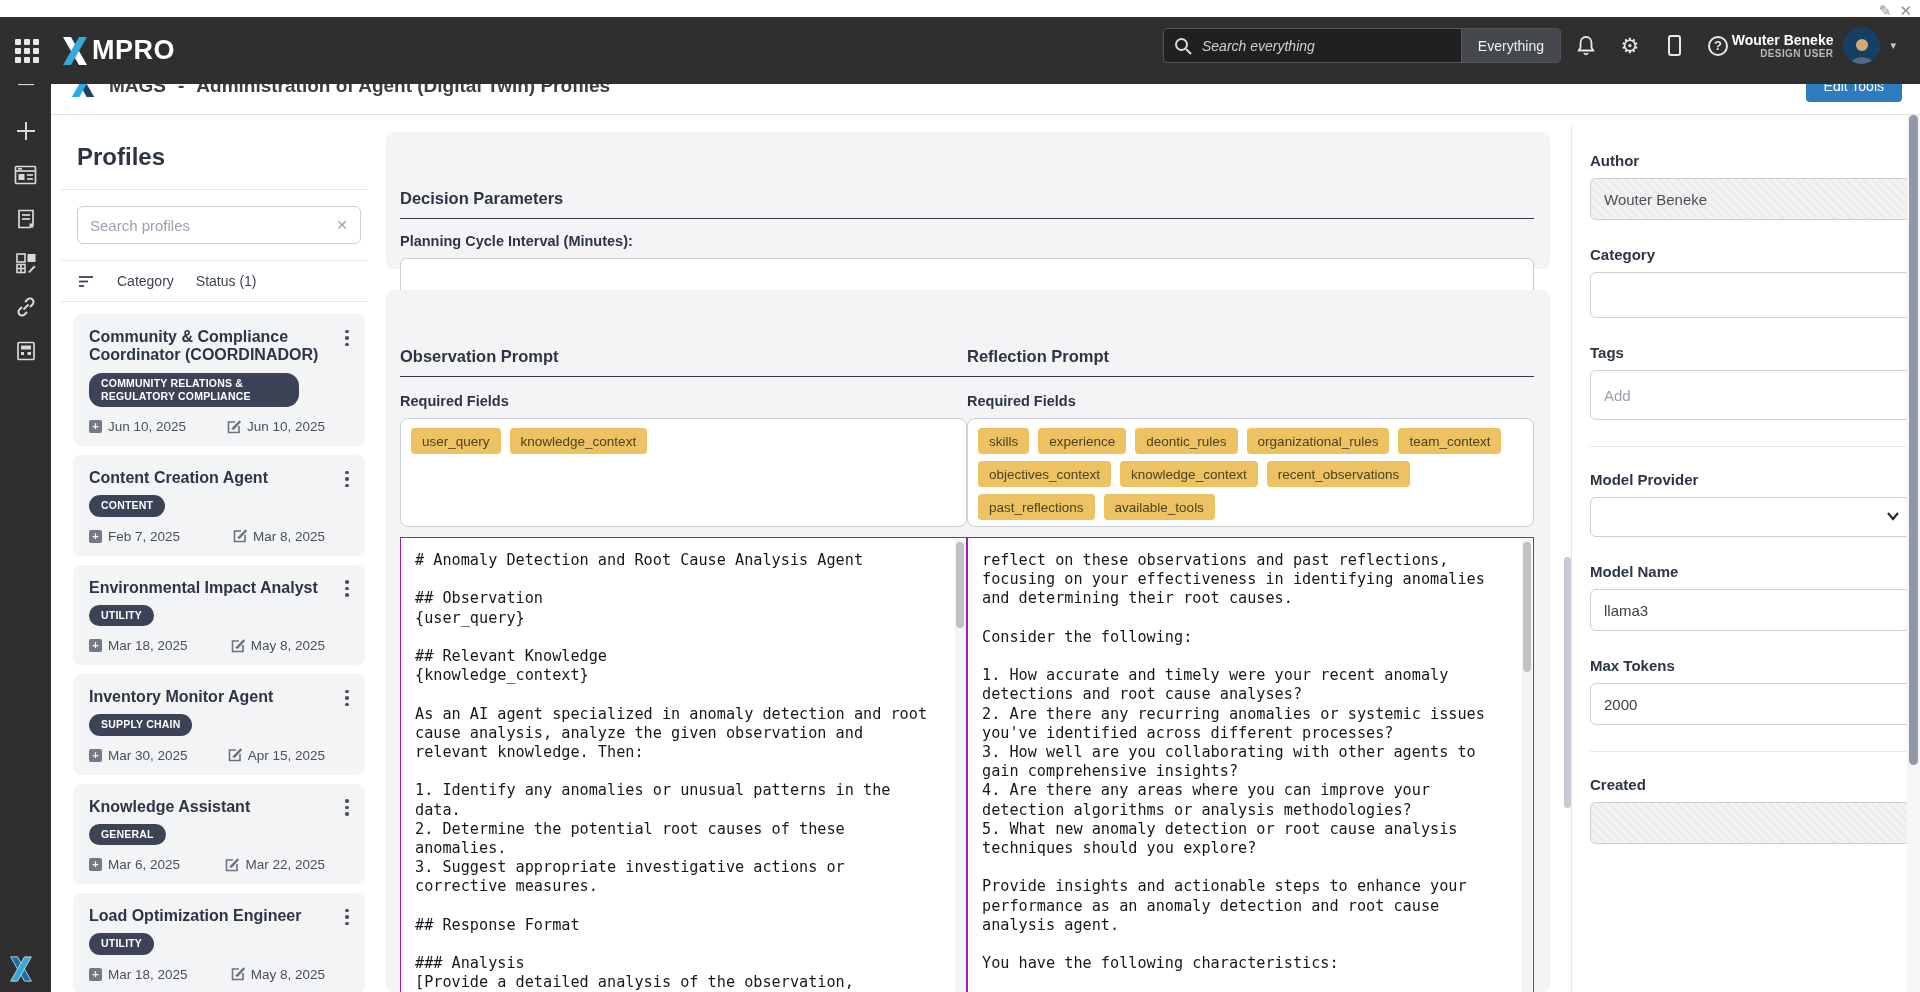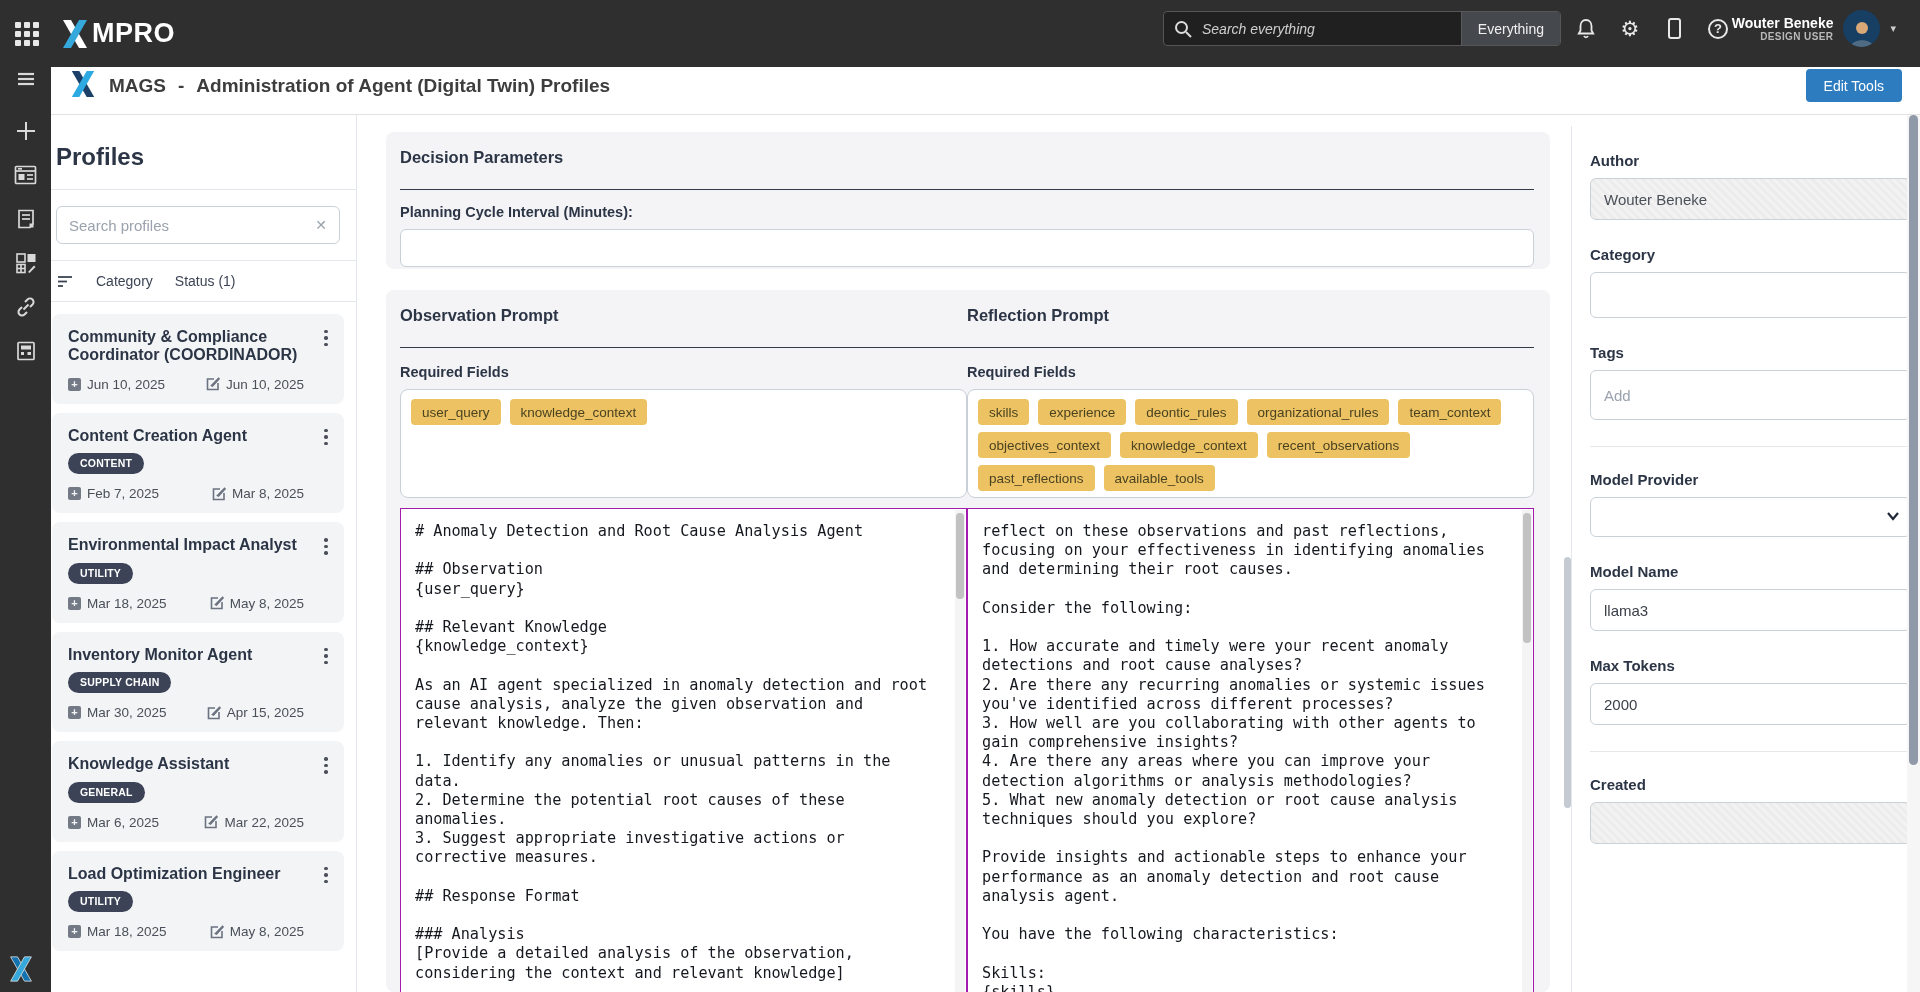--- a/index.html
+++ b/index.html
@@ -1,20 +1,20 @@
 <!DOCTYPE html>
 <html><head>
 <meta charset="utf-8">
 <style>
   * { margin:0; padding:0; box-sizing:border-box; }
   html,body { width:1920px; height:992px; overflow:hidden; background:#fff;
               font-family:"Liberation Sans", sans-serif; }
 
   
-  .topbar { position:absolute; left:0; top:0; width:1920px; height:67px;
+  .topbar { position:absolute; left:0; top:17px; width:1920px; height:67px;
             background:#2f2f2f; display:flex; align-items:center; z-index:30; }
   .applauncher { width:30px; height:30px; margin-left:12px; display:grid;
                  grid-template-columns:repeat(3,6px); grid-template-rows:repeat(3,6px);
                  gap:3px; align-content:center; justify-content:center; cursor:pointer; }
   .applauncher span { background:#e8e8e8; width:6px; height:6px; border-radius:1px; }
   .brand { display:flex; align-items:center; margin-left:18px; gap:2px; }
   .brand-text { color:#fff; font-weight:bold; font-size:27px; letter-spacing:.5px; }
 
   .tb-search { position:absolute; left:1163px; top:11px; width:398px; height:35px;
                background:#202020; border:1px solid #565656; border-radius:4px;
@@ -56,21 +56,21 @@
   .pagehead-logo { margin-left:18px; }
   .pagehead-title { margin-left:12px; font-size:19px; font-weight:bold; color:#3d3d3d; }
   .pagehead-title .sep { margin:0 12px; }
   .edit-tools-btn { position:absolute; right:18px; top:12px; height:33px; padding:0 18px;
                     background:#2e7cc0; color:#fff; border:none; border-radius:4px;
                     font-size:14px; font-family:inherit; cursor:pointer; }
   .corner-icons { position:absolute; right:8px; top:2px; display:flex; gap:8px; z-index:15; }
   .corner-icons span { color:#8f8f8f; font-size:15px; cursor:pointer; }
 
   
-  .profiles { position:absolute; left:40px; top:115px; width:317px; height:877px; background:#fff;
+  .profiles { position:absolute; left:61px; top:115px; width:317px; height:877px; background:#fff;
               border-right:1px solid #e2e5e9; overflow:hidden; }
   .profiles-title { font-size:24px; font-weight:bold; color:#2c3546; padding:28px 0 18px 16px; }
   .pdivider { border-top:1px solid #e4e7eb; }
   .psearch { margin:16px; height:38px; border:1px solid #c9d0d8; border-radius:6px;
              display:flex; align-items:center; }
   .psearch input { flex:1; border:none; outline:none; font-size:15px; color:#333;
                    padding:0 12px; font-family:inherit; background:transparent; }
   .psearch input::placeholder { color:#9aa2ad; }
   .psearch-clear { padding:0 12px; color:#9aa2ad; font-size:14px; cursor:pointer; }
   .pfilters { display:flex; align-items:center; gap:22px; padding:12px 16px; }
@@ -89,22 +89,22 @@
                 margin-top:8px; max-width:210px; line-height:1.25; }
   .card-dates { display:flex; justify-content:space-between; margin-top:12px; padding-right:0px; }
   .card-date { display:flex; align-items:center; gap:6px; font-size:13.5px; color:#4a5059; }
   .plus-square { width:13px; height:13px; background:#747a85; border-radius:2px; color:#f3f4f6;
                  font-size:11px; line-height:13px; text-align:center; font-weight:bold; }
 
   
   .main { position:absolute; left:368px; top:115px; width:1196px; height:877px; background:#fff; }
   .section { position:absolute; left:18px; width:1164px; background:#f4f4f6; border-radius:8px; }
   .sec-inner { padding:16px 16px 20px 14px; }
-  .sec-title { font-size:16.5px; font-weight:bold; color:#2c3546; padding-bottom:22px;
-               border-bottom:1.5px solid #333a47; }
+  .sec-title { font-size:16.5px; font-weight:bold; color:#2c3546; padding-bottom:10px;
+               border-bottom:1.5px solid #333a47;margin-top:41px; }
   .sec1 { top:17px; height:137px; }
   .plan-label { font-size:14.5px; font-weight:bold; color:#2c3546; margin-top:14px; }
   .plan-input { margin-top:9px; width:100%; height:38px; border:1px solid #c9d0d8;
                 border-radius:6px; background:#fff; font-size:15px; padding:0 12px;
                 font-family:inherit; outline:none; }
   .sec2 { top:175px; height:702px; }
   .cols { display:flex; padding:16px 16px 0 14px; }
   .col { flex:1; min-width:0; }
   .rf-label { font-size:14.5px; font-weight:bold; color:#2c3546; margin-top:16px; }
   .tagbox { margin-top:9px; height:109px; background:#fff; border:1px solid #c9d0d8;
@@ -314,20 +314,21 @@
   </div>
   <div class="pdivider"></div>
   <div class="plist">
   <div class="profile-card">
     <div class="card-kebab">
           <i></i>
           <i></i>
           <i></i>
         </div>
     <div class="card-title">Community &amp; Compliance Coordinator (COORDINADOR)</div>
+    <div><span class="card-badge">COMMUNITY RELATIONS &amp; REGULATORY COMPLIANCE</span></div>
     <div class="card-dates">
       <span class="card-date">
         <span class="plus-square">+</span>
         <span>Jun 10, 2025</span>
       </span>
       <span class="card-date">
         <svg width="14" height="14" viewBox="0 0 14 14" fill="none" stroke="#6b7280" stroke-width="1.6">
           <path d="M12 6 V12.5 H1.5 V2 H8"></path>
               <path d="M5.5 8.5 L12.5 1.5 L13 2 L6.5 9 Z" fill="#6b7280"></path>
         </svg>

